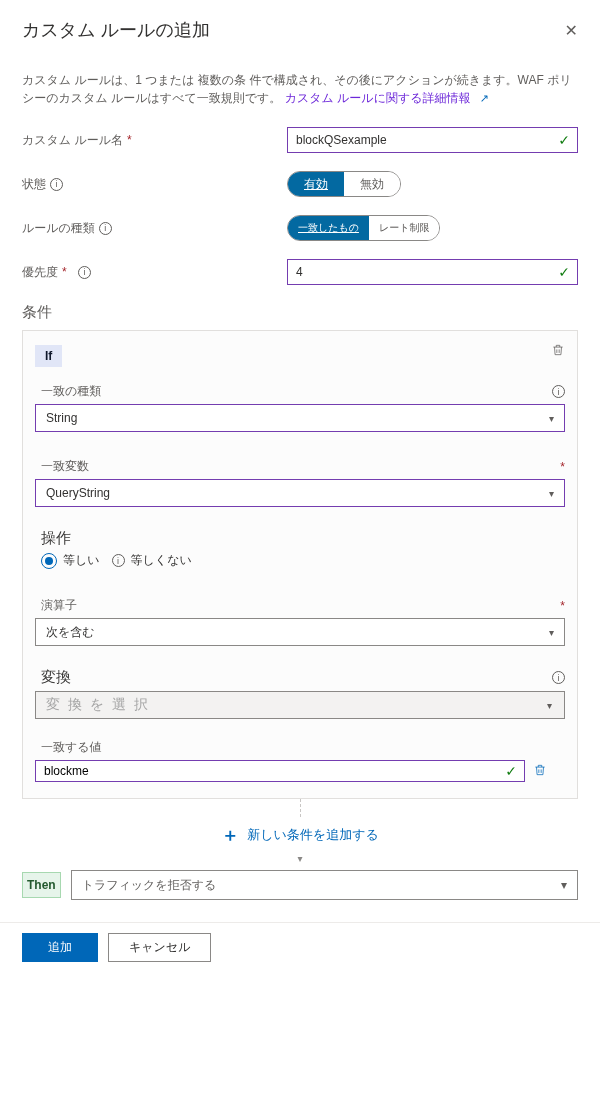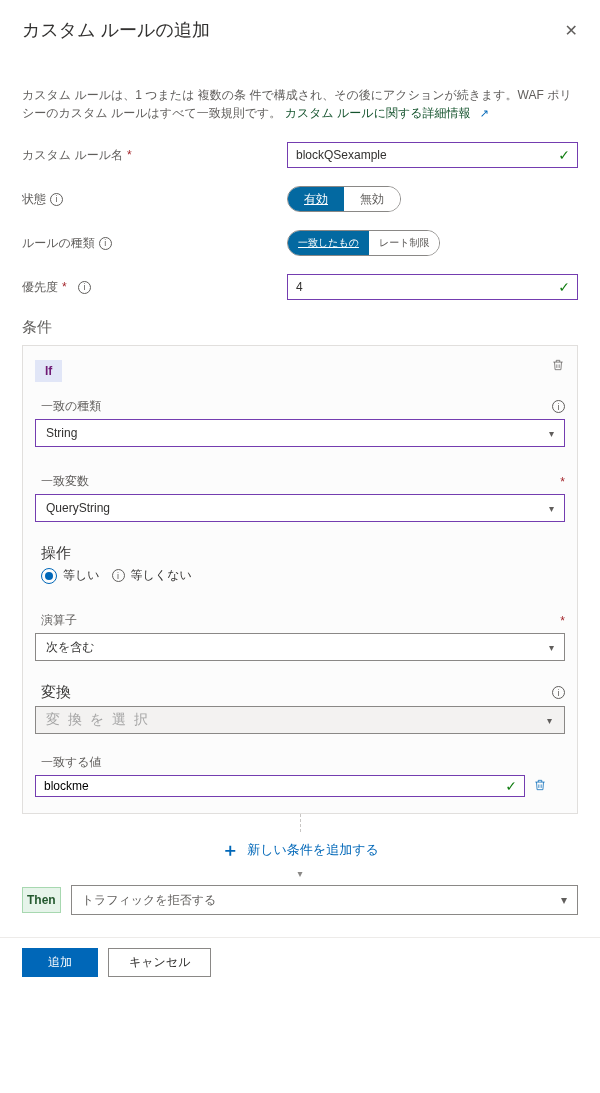--- a/index.html
+++ b/index.html
@@ -4,25 +4,25 @@
 <style>
   * { box-sizing: border-box; margin: 0; padding: 0; }
   html, body {
     font-family: "Segoe UI", "Yu Gothic UI", Meiryo, sans-serif;
     font-size: 12px;
     color: #323130;
     background: #ffffff;
     width: 600px;
   }
   .panel { padding: 18px 22px 0 22px; }
-  .header { display: flex; justify-content: space-between; align-items: center; margin-bottom: 44px; text-align: center; }
+  .header { display: flex; justify-content: space-between; align-items: center; margin-bottom: 29px; text-align: center; }
   .header-title { font-size: 18px; font-weight: 400; color: #323130; }
   .close-x { font-size: 16px; color: #605e5c; cursor: pointer; }
   .intro { font-size: 12px; color: #605e5c; margin-bottom: 20px; line-height: 1.5; }
-  .intro a { color: #14532d; text-decoration: none; }
+  .intro a { color: #6d28d9; text-decoration: none; }
   .ext-icon { color: #0067b8; font-size: 11px; margin-left: 6px; }
 
   .form-row { display: flex; align-items: center; margin-bottom: 18px; }
   .form-label { width: 265px; color: #605e5c; display: flex; align-items: center; gap: 4px; }
   .req { color: #a4262c; }
   .info { display:inline-flex; width:13px; height:13px; border:1px solid #605e5c; border-radius:50%; align-items:center; justify-content:center; font-size:9px; color:#605e5c; font-style: normal; }
 
   .field-wrap { flex: 1; position: relative; }
   .text-input {
     width: 100%; height: 26px; padding: 0 28px 0 8px;
@@ -34,21 +34,21 @@
     color:#107c10; font-size:14px;
   }
 
   .pill-group { display:flex; border:1px solid #8a8886; border-radius:14px; overflow:hidden; height:26px; width:fit-content;}
   .pill { padding: 0 16px; display:flex; align-items:center; font-size:12px; color:#605e5c; cursor:pointer; background:#fff;}
   .pill.sel { background:#0369a1; color:#fff;text-decoration:underline; }
   .pill-group.small .pill { font-size:10px; padding:0 10px; }
 
   .section-title { font-size:15px; color:#605e5c; margin: 18px 0 8px 0;}
   .cond-box { border:1px solid #e1dfdd; background:#fcfcfc; padding:14px 12px 16px 12px; position:relative;}
-  .if-badge { display:inline-block; background:#e1e6f7; color:#701a75; padding:4px 10px; font-weight:600; font-size:12px; }
+  .if-badge { display:inline-block; background:#e1e6f7; color:#0f172a; padding:4px 10px; font-weight:600; font-size:12px; }
   .trash { position:absolute; right:12px; top:12px; color:#605e5c; cursor:pointer; }
 
   .inner-label { color:#605e5c; margin:16px 0 4px 6px; display:flex; align-items:center; gap:4px; font-size:12px;justify-content:space-between;}
   .inner-label.big { font-size:15px; color:#3b3a39; margin-top:22px; }
   .inner-label .req { margin-left:2px;}
   
   .select {
     width:100%; height:28px; border:1px solid #743db0; background:#fff;
     display:flex; align-items:center; justify-content:space-between; padding:4px 10px;
     color:#323130; cursor:pointer;

